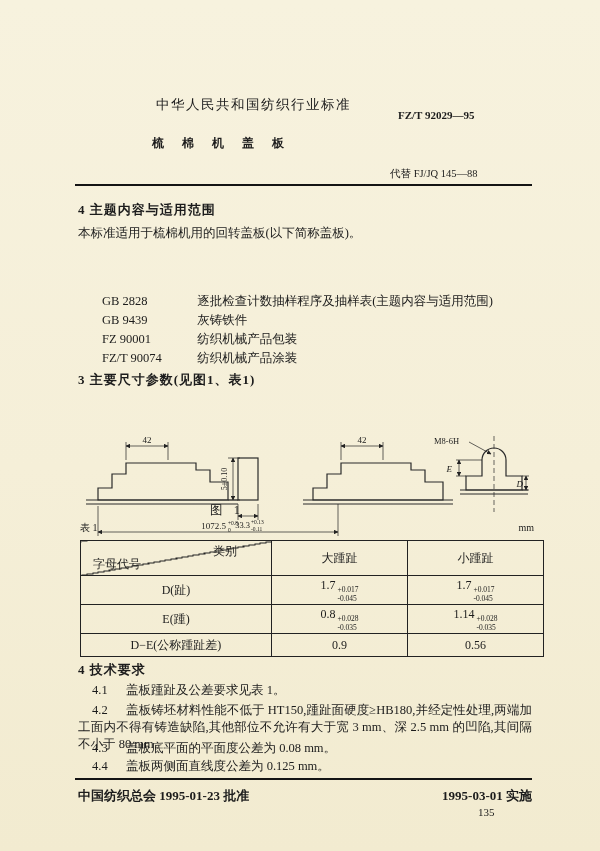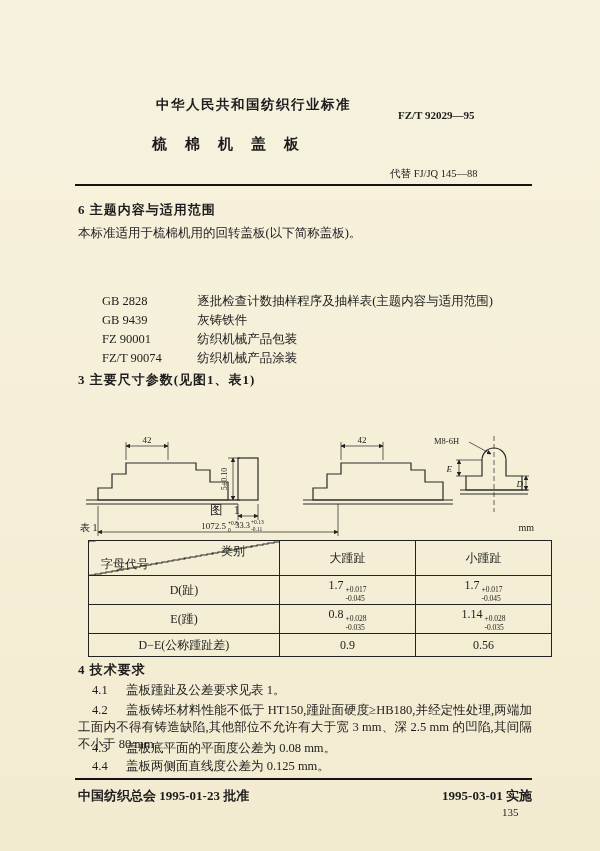--- a/index.html
+++ b/index.html
@@ -3,40 +3,40 @@
 <meta charset="utf-8">
 <style>
   html,body{margin:0;padding:0;background:#e9e3cc;}
   .page{
     position:relative;width:600px;height:851px;margin:0 auto;
     background:linear-gradient(180deg,#f7f2de 0%,#f5efd8 55%,#f2ebd0 100%);
     font-family:"Liberation Serif","DejaVu Serif",serif;
     color:#1c1c1c;overflow:hidden;
   }
   .abs{position:absolute;}
-  .hdr-std{left:156px;top:96px;font-size:13.5px;font-weight:bold;letter-spacing:1.5px;}
+  .hdr-std{left:156px;top:96px;font-size:13.5px;font-weight:normal;letter-spacing:1.5px;}
   .hdr-no{left:398px;top:97px;font-size:11px;font-weight:bold;margin-top:12px;}
-  .doc-title{left:152px;top:135px;font-size:15px;font-weight:bold;letter-spacing:18px;font-family:Liberation Mono, monospace;}
+  .doc-title{left:152px;top:135px;font-size:12px;font-weight:bold;letter-spacing:18px;font-family:Liberation Mono, monospace;}
   .replaces{left:390px;top:147px;font-size:10.5px;margin-top:20px;}
   .rule{left:75px;width:457px;height:2px;background:#141414;}
   .rule-top{top:184px;}
   .rule-bottom{top:778px;}
   .content{left:78px;width:454px;font-size:12.5px;line-height:1.5;}
   .sec-h{font-size:13px;font-weight:bold;letter-spacing:1px;}
   .s1h{top:200px;}
   .para{top:223px;line-height:20px;text-align:justify;}
   .s2h{top:270px;}
   .refs{top:292px;}
   .ref-row{height:19px;line-height:19px;padding-left:24px;white-space:nowrap;}
   .ref-code{display:inline-block;width:92px;}
   .s3h{top:370px;}
   .figure{top:392px;margin-top:40px;}
   .fig-caption{top:502px;width:454px;text-align:center;font-size:12.5px;letter-spacing:4px;}
   .tbl-caption{top:520px;display:flex;justify-content:space-between;padding:0 2px;font-size:10px;}
-  .tblwrap{top:540px;left:88px;}
+  .tblwrap{top:540px;left:80px;}
   table{border-collapse:collapse;table-layout:fixed;width:450px;font-size:12px;}
   td{border:1px solid #222;text-align:center;vertical-align:middle;padding:0 2px;}
   table{border:1.5px solid #111;}
   .c0{width:186px;}
   .c1{width:131px;}
   .c2{width:131px;}
   .hrow td{height:34px;}
   .r1 td{height:28px;}
   .r2 td{height:28px;}
   .r3 td{height:22px;}
@@ -50,36 +50,36 @@
     font-size:7.5px;line-height:1.2;vertical-align:-3px;margin-left:2px;text-align:left;}
   .s4h{top:660px;}
   .req{line-height:17px;text-align:justify;}
   .req .no{display:inline-block;width:34px;padding-left:14px;}
   .q1{top:682px;}
   .q2{top:702px;}
   .q3{top:740px;}
   .q4{top:758px;}
   .footer{top:786px;display:flex;justify-content:space-between;
     font-size:13px;font-weight:bold;}
-  .pageno{left:502px;top:806px;font-size:11px;}
+  .pageno{left:478px;top:806px;font-size:11px;}
   svg text{fill:#1c1c1c;font-family:"Liberation Serif","DejaVu Serif",serif;}
 </style>
 </head>
 <body>
 
 <div class="page">
 
   <div class="abs hdr-std">中华人民共和国纺织行业标准</div>
   <div class="abs hdr-no">FZ/T 92029—95</div>
   <div class="abs doc-title">梳棉机盖板</div>
   <div class="abs replaces">代替 FJ/JQ 145—88</div>
 
   <div class="abs rule rule-top"></div>
 
-  <div class="abs content sec-h s1h">6  主题内容与适用范围</div>
+  <div class="abs content sec-h s1h">4  主题内容与适用范围</div>
   <div class="abs content para">
     <div>本标准适用于梳棉机用的回转盖板(以下简称盖板)。</div>
   </div>
 
   <div class="abs content refs">
     <div class="ref-row">
       <span class="ref-code">GB 2828</span>
       <span>逐批检查计数抽样程序及抽样表(主题内容与适用范围)</span>
     </div>
     <div class="ref-row">

